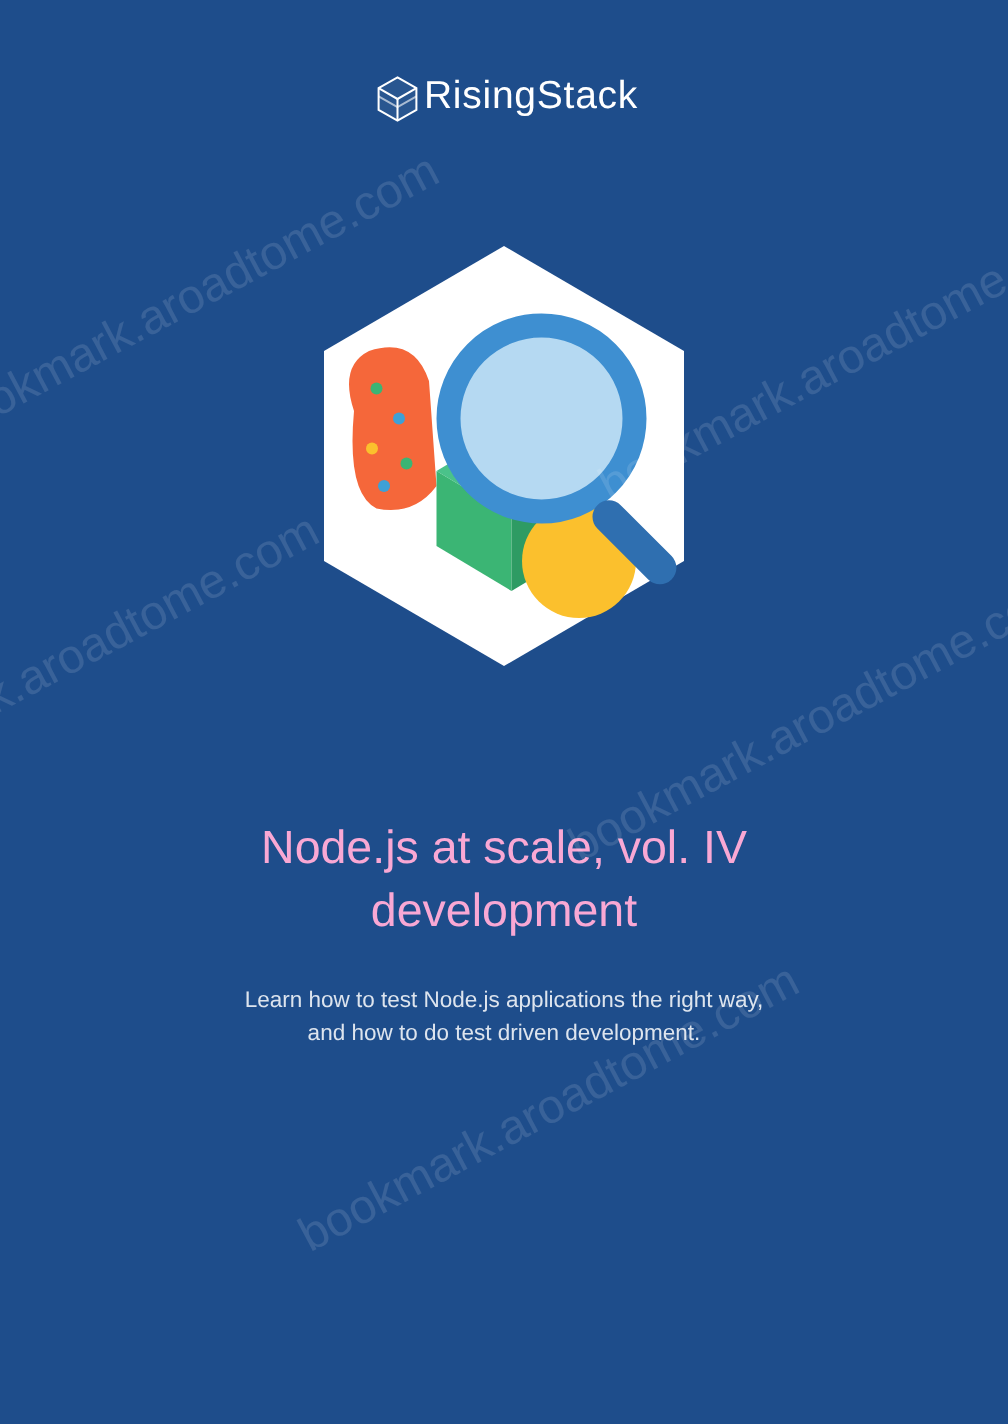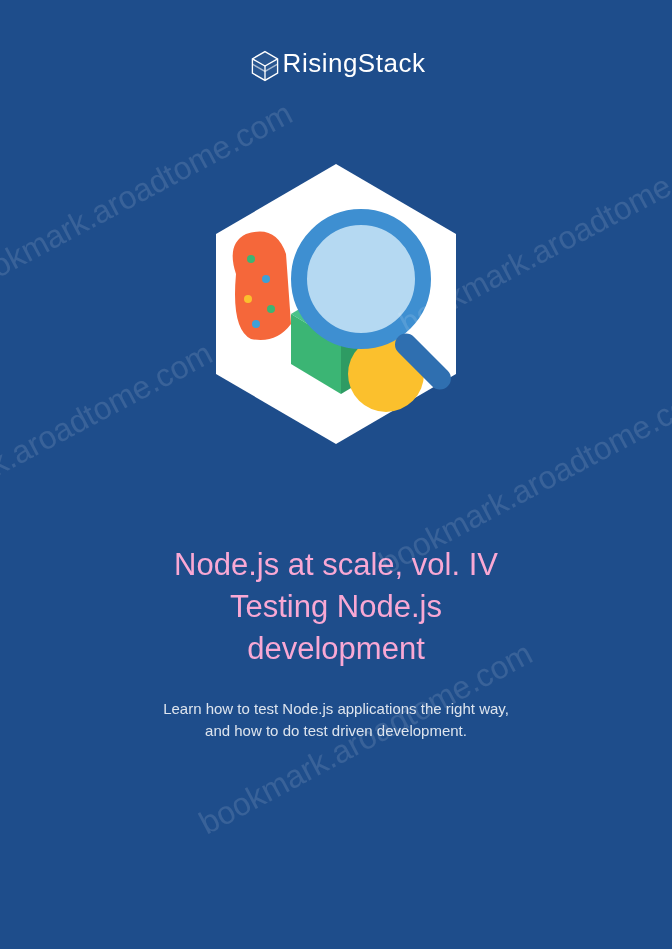--- a/index.html
+++ b/index.html
@@ -122,20 +122,19 @@
 
     <g>
       <circle cx="185" cy="135" r="62" fill="#b5d9f2" stroke="#3e8fd1" stroke-width="16"></circle>
       <rect x="230" y="185" width="70" height="22" rx="11" fill="#2f6fb0" transform="rotate(45 230 185)"></rect>
     </g>
   </svg>
 </div>
 
 <div class="title-block">
   <div class="title-line">Node.js at scale, vol. IV</div>
-  <div class="title-line">Testing Node.js</div>
   <div class="title-line">development</div>
 </div>
 
 <div class="subtitle">
   <div>Learn how to test Node.js applications the right way,</div>
   <div>and how to do test driven development.</div>
 </div>
 
 </body></html>

